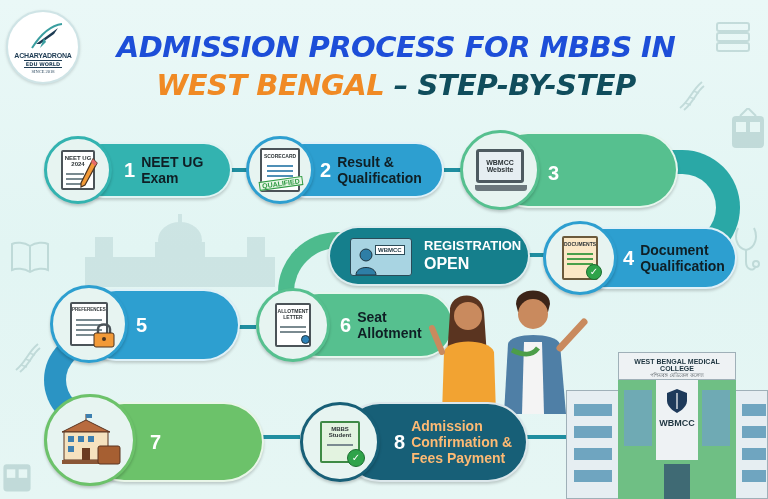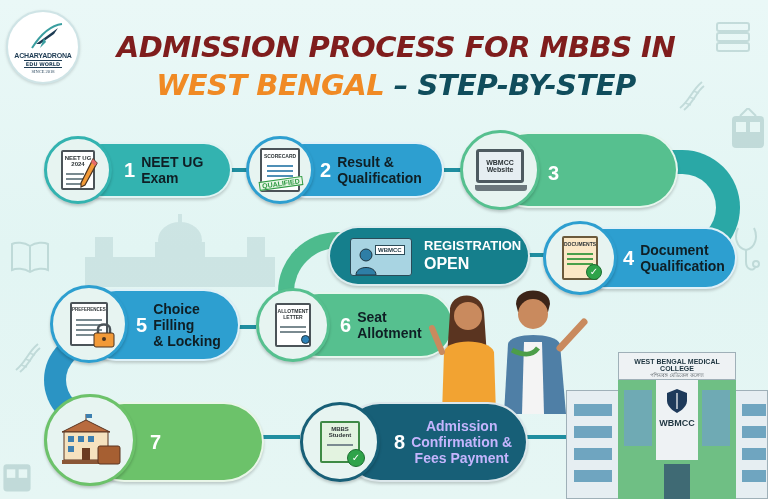--- a/index.html
+++ b/index.html
@@ -26,21 +26,21 @@
   .logo .brand1 { font-family: "Liberation Sans", sans-serif; font-weight: bold; font-size: 7px; color: #1d3b53; letter-spacing: -0.2px; }
   .logo .brand2 { font-size: 5px; color: #1d3b53; font-weight: bold; border-top: 1px solid #1d3b53; border-bottom: 1px solid #1d3b53; padding: 0 2px; margin-top: 1px; }
   .logo .brand3 { font-family: "Liberation Serif", serif; font-size: 4.5px; color: #1d3b53; margin-top: 1px; }
 
   
   .title {
     position: absolute; left: 96px; top: 28px; width: 600px;
     font-family: "DejaVu Sans", sans-serif; font-weight: bold; font-style: italic;
     text-align: center; line-height: 38px; font-size: 29px; letter-spacing: -0.5px;
   }
-  .title .l1 { color: #7f1d1d; display: block; }
+  .title .l1 { color: #1d4ed8; display: block; }
   .title .l2 { display: block; }
   .title .orange { color: #f08a24; }
   .title .dark { color: #104d5c; }
 
   
   .conn { position: absolute; background: #1f8ea0; height: 4px; }
 
   
   .step { position: absolute; height: 68px; }
   .pill {
@@ -50,21 +50,21 @@
     display: flex; align-items: center;
   }
   .circle {
     position: absolute; left: 0; top: 0; width: 68px; height: 68px; border-radius: 50%;
     border: 3px solid; background: #e7f4f1;
     box-shadow: 0 2px 3px rgba(0,0,0,0.2);
     display: flex; align-items: center; justify-content: center; z-index: 2;
   }
   .num { font-family: "Liberation Sans", sans-serif; font-weight: bold; font-size: 20px; color: #fff; margin-right: 6px; }
   .label { font-family: "Liberation Sans", sans-serif; font-weight: bold; font-size: 14px; line-height: 16px; color: #0f1f25; }
-  .label.light { color: #c4b5fd; text-align: center; }
+  .label.light { color: #fdba74; }
   .label .ln { display: block; }
 
   .icon-doc {
     width: 40px; height: 46px; background: #fff; border: 2px solid #4b5358; border-radius: 2px;
     position: relative; display: flex; flex-direction: column; align-items: center; padding-top: 3px;
   }
   .icon-doc .hd { font-family: "Liberation Sans", sans-serif; font-weight: bold; font-size: 6px; color: #2c3336; line-height: 6px; text-align: center; }
   .icon-doc .lines { width: 26px; margin-top: 3px; }
   .icon-doc .lines i { display: block; height: 2px; background: #7a8a90; margin: 3px 0; }
 
@@ -244,25 +244,20 @@
             <i style="background:#4aa04a"></i>
           </div>
       </div>
       <span class="check-badge" style="left:40px;top:40px;">✓</span>
     </div>
   </div>
 
   <div class="step" style="left:50px;top:285px;width:190px;height:80px;">
     <div class="pill" style="left:30px;top:4px;width:160px;height:72px;border-radius:36px;background:#2d9fd0;padding-left:54px;">
       <span class="num">5</span>
-      <span class="label">
-        <span class="ln">Choice</span>
-        <span class="ln">Filling</span>
-        <span class="ln">&amp; Locking</span>
-      </span>
     </div>
     <div class="circle" style="border-color:#2d9fd0;width:78px;height:78px;">
       <div class="icon-doc" style="width:38px;height:44px;">
         <span class="hd" style="font-size:4.5px;">PREFERENCES</span>
         <div class="lines">
             <i></i>
             <i></i>
             <i></i>
             <i></i>
           </div>

